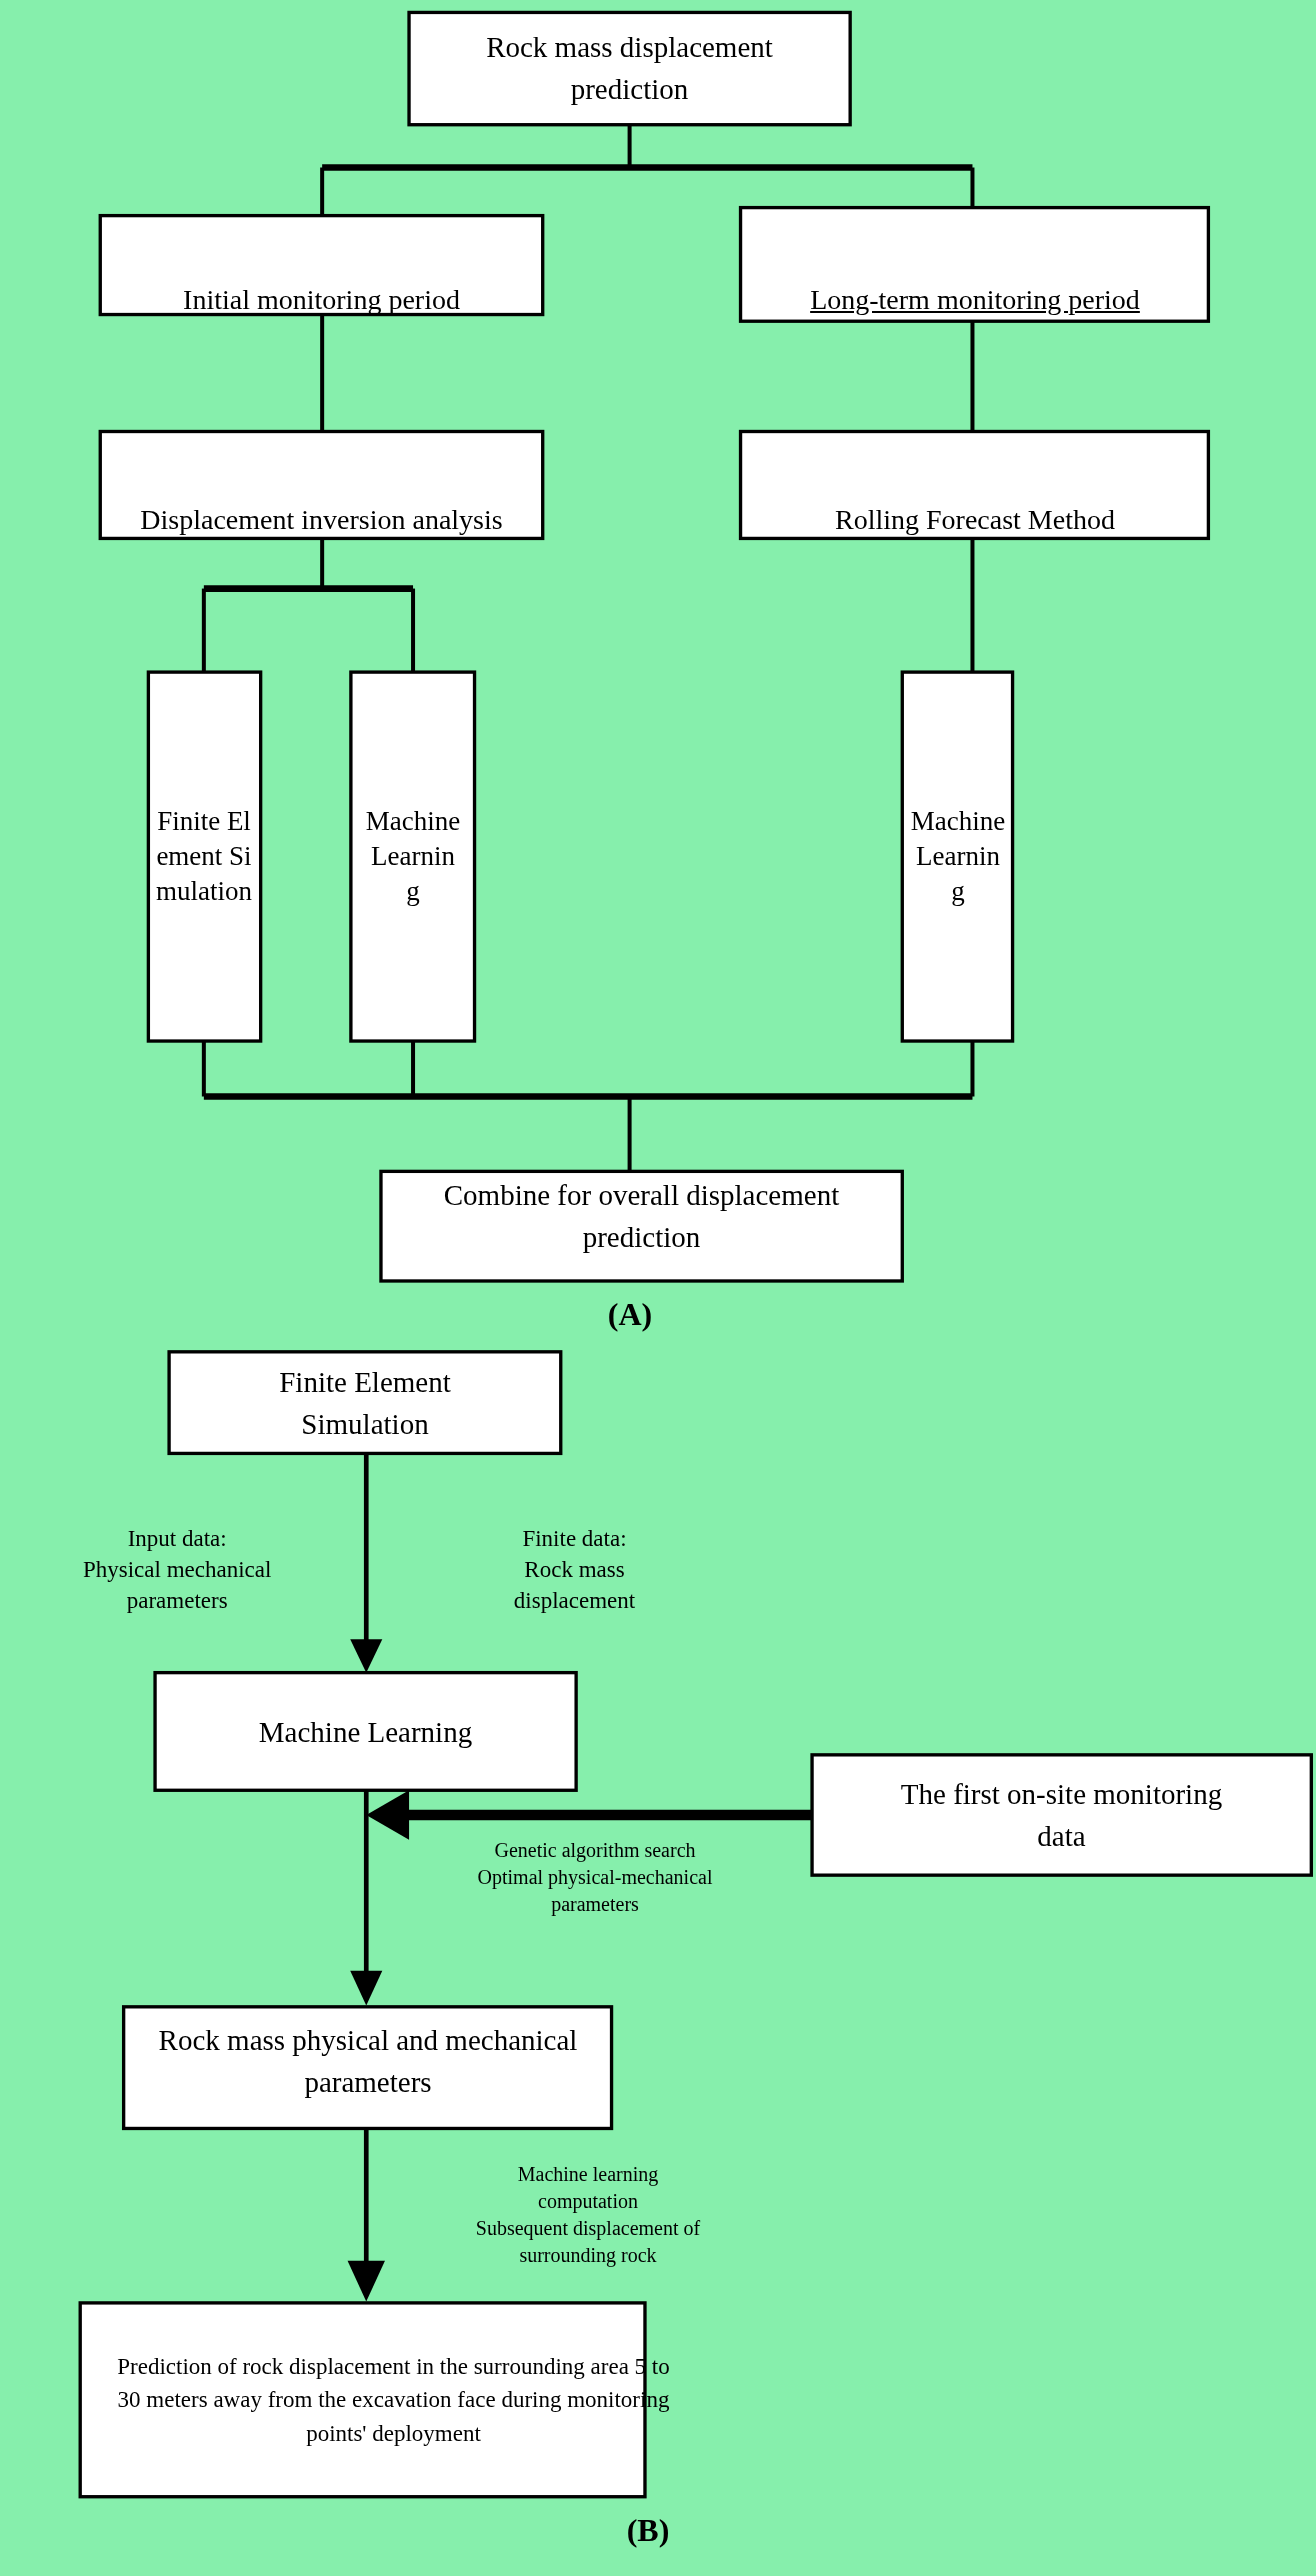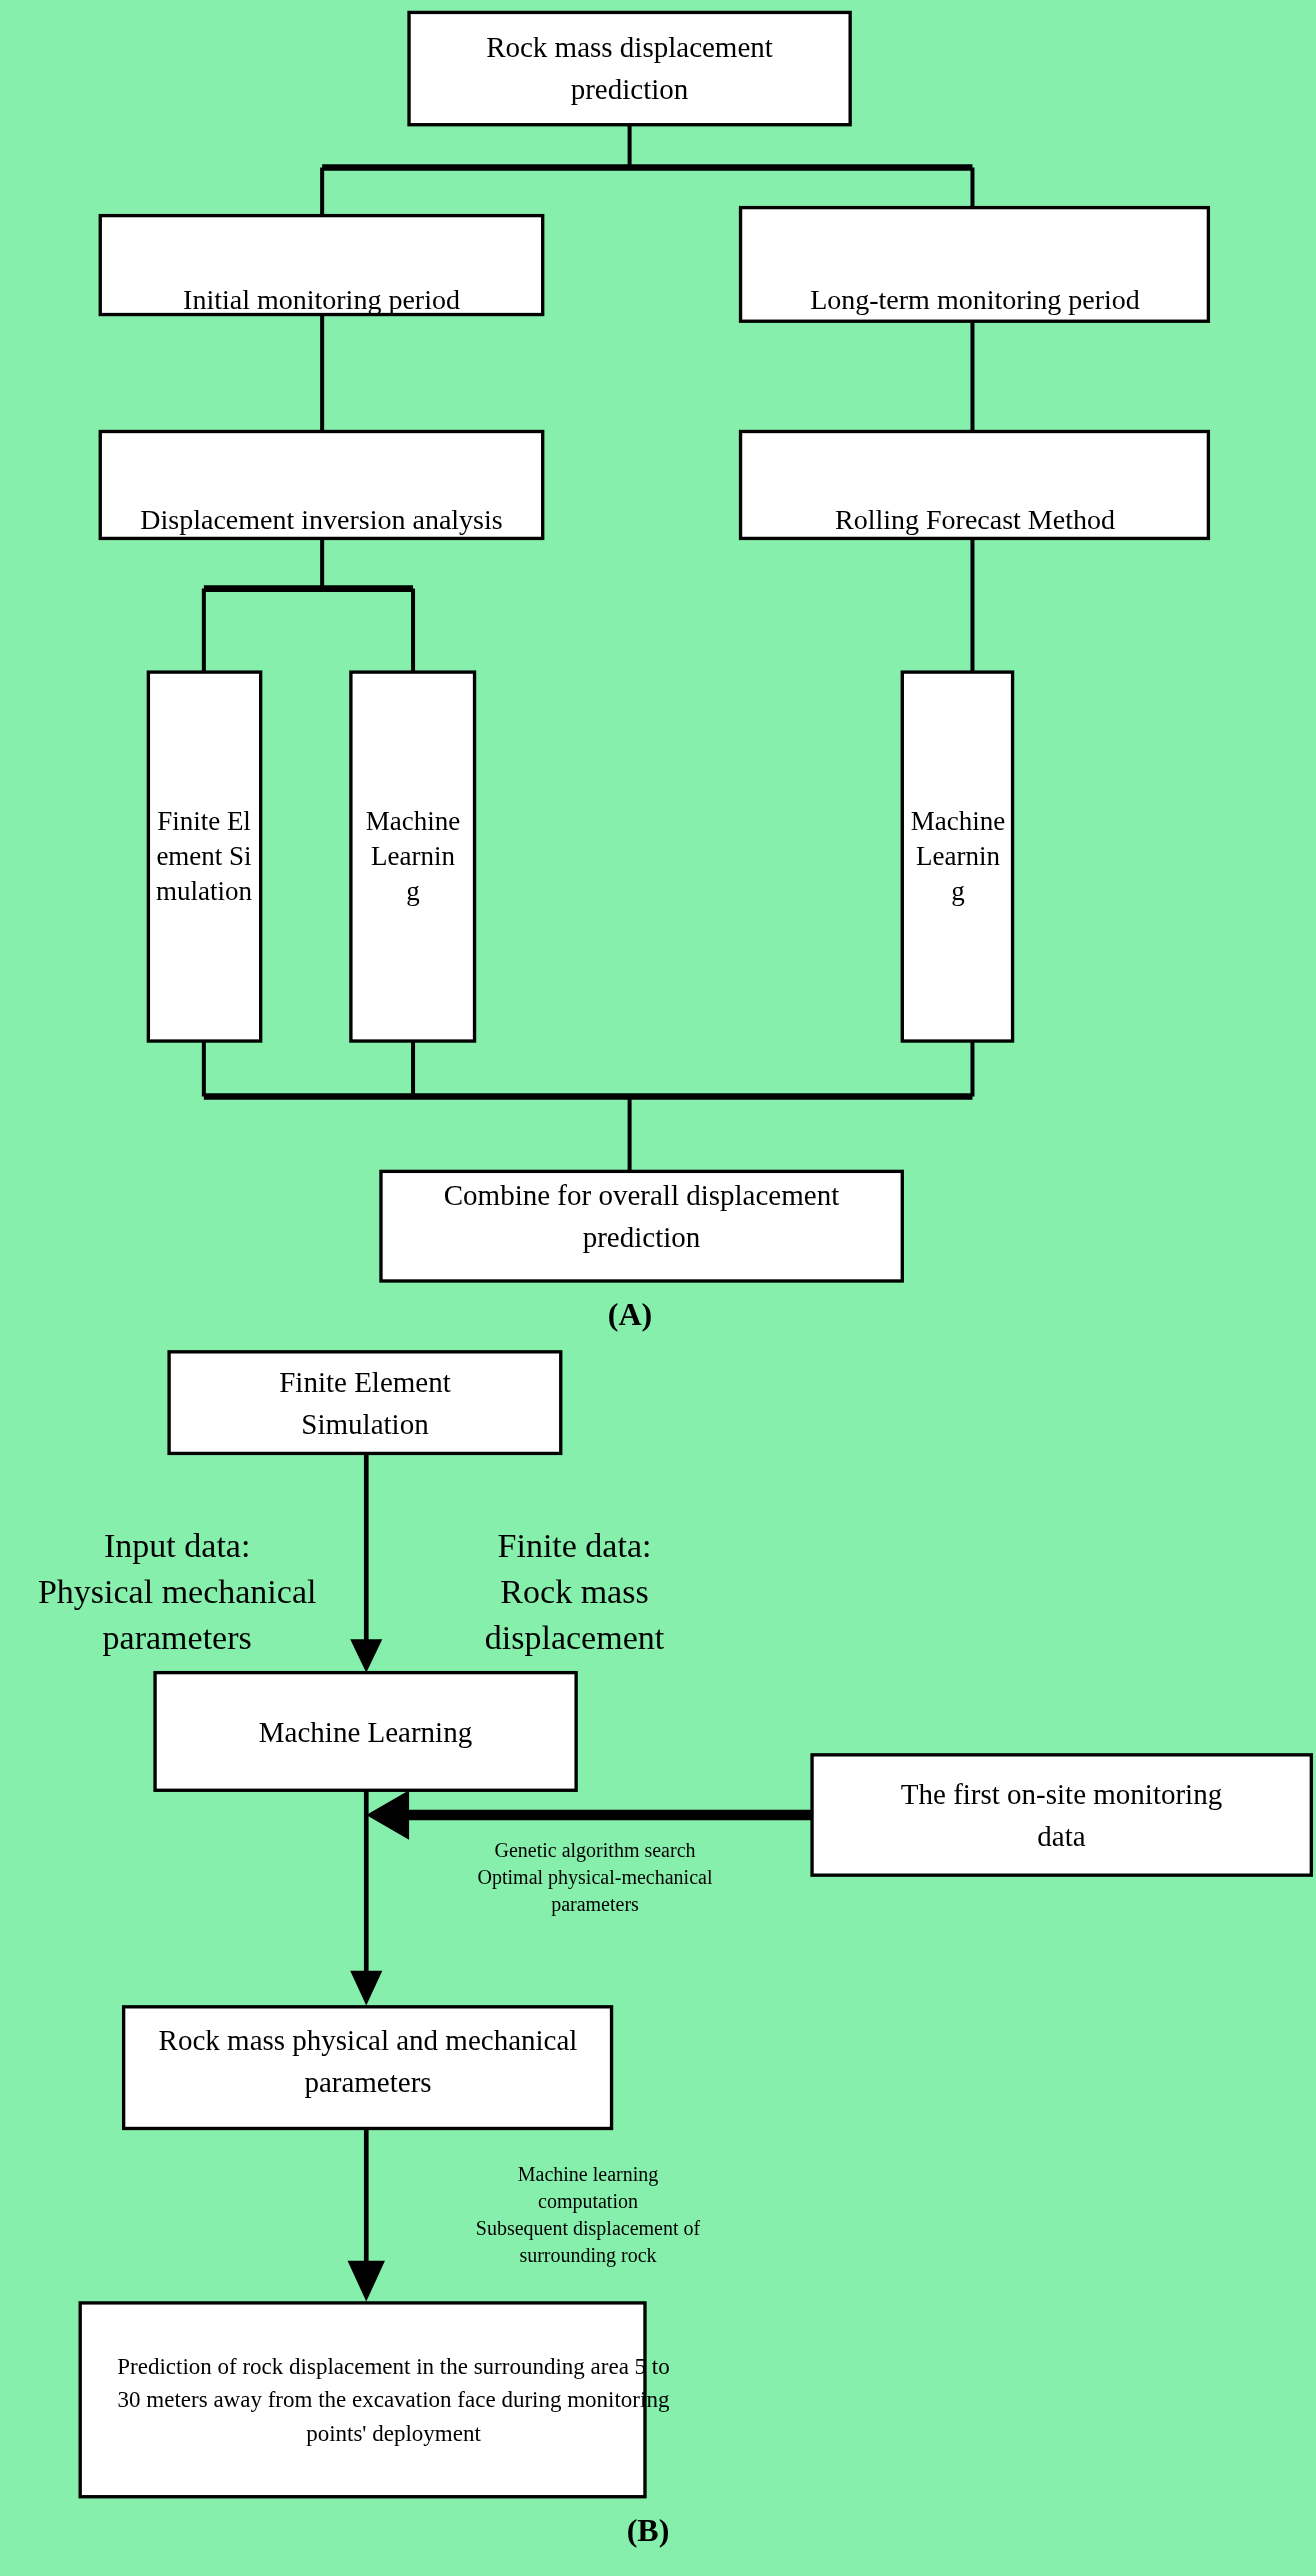--- a/index.html
+++ b/index.html
@@ -86,21 +86,21 @@
     position: absolute;
     font-family: "Liberation Serif", "DejaVu Serif", serif;
     font-weight: bold;
     color: #000;
     text-align: center;
   }
   
   .fs-44 { font-size: 29px; }
   .fs-42 { font-size: 28px; margin-top: 36px; }
   .fs-40 { font-size: 27px; }
-  .fs-38 { font-size: 34px; }
+  .fs-38 { font-size: 23px; }
   .fs-34 { font-size: 23px; }
   .fs-30 { font-size: 20px; }
   .fs-48 { font-size: 32px; }
 </style>
 </head>
 <body>
 
 <div id="figure-root">
 
   <svg class="flow-layer" viewBox="0 0 1969 3853" xmlns="http://www.w3.org/2000/svg">
@@ -166,21 +166,21 @@
     <line class="arrow-line" x1="548" y1="3184" x2="548" y2="3415"></line>
     <polygon class="arrow-head" points="548,3443 520,3382 576,3382"></polygon>
 
     <rect class="box-rect" x="120" y="3445" width="845" height="290"></rect>
   </svg>
 
   <div class="node-text fs-44" style="left:409px; top:12px; width:441px; height:112px; padding:0 17.4px;">Rock mass displacement prediction</div>
 
   <div class="node-text fs-42" style="left:100px; top:215px; width:443px; height:99px; padding:0 16px;">Initial monitoring period</div>
 
-  <div class="node-text fs-42" style="left:741px; top:207px; width:468px; height:114px; padding:0 53px;">Long-term monitoring period</div>
+  <div class="node-text fs-42" style="left:741px; top:207px; width:468px; height:114px; padding:0 53px;text-decoration:underline;">Long-term monitoring period</div>
 
   <div class="node-text fs-42" style="left:100px; top:431px; width:443px; height:107px; padding:0 31px;">Displacement inversion analysis</div>
 
   <div class="node-text fs-42" style="left:741px; top:431px; width:468px; height:107px; padding:0 20px;">Rolling Forecast Method</div>
 
   <div class="node-text vertical-narrow fs-40" style="left:148px; top:672px; width:112px; height:369px; padding:0 5.3px;">Finite Element Simulation</div>
 
   <div class="node-text vertical-narrow fs-40" style="left:351px; top:672px; width:124px; height:369px; padding:0 14.7px;">Machine Learning</div>
 
   <div class="node-text vertical-narrow fs-40" style="left:903px; top:672px; width:110px; height:369px; padding:0 6.7px;">Machine Learning</div>

